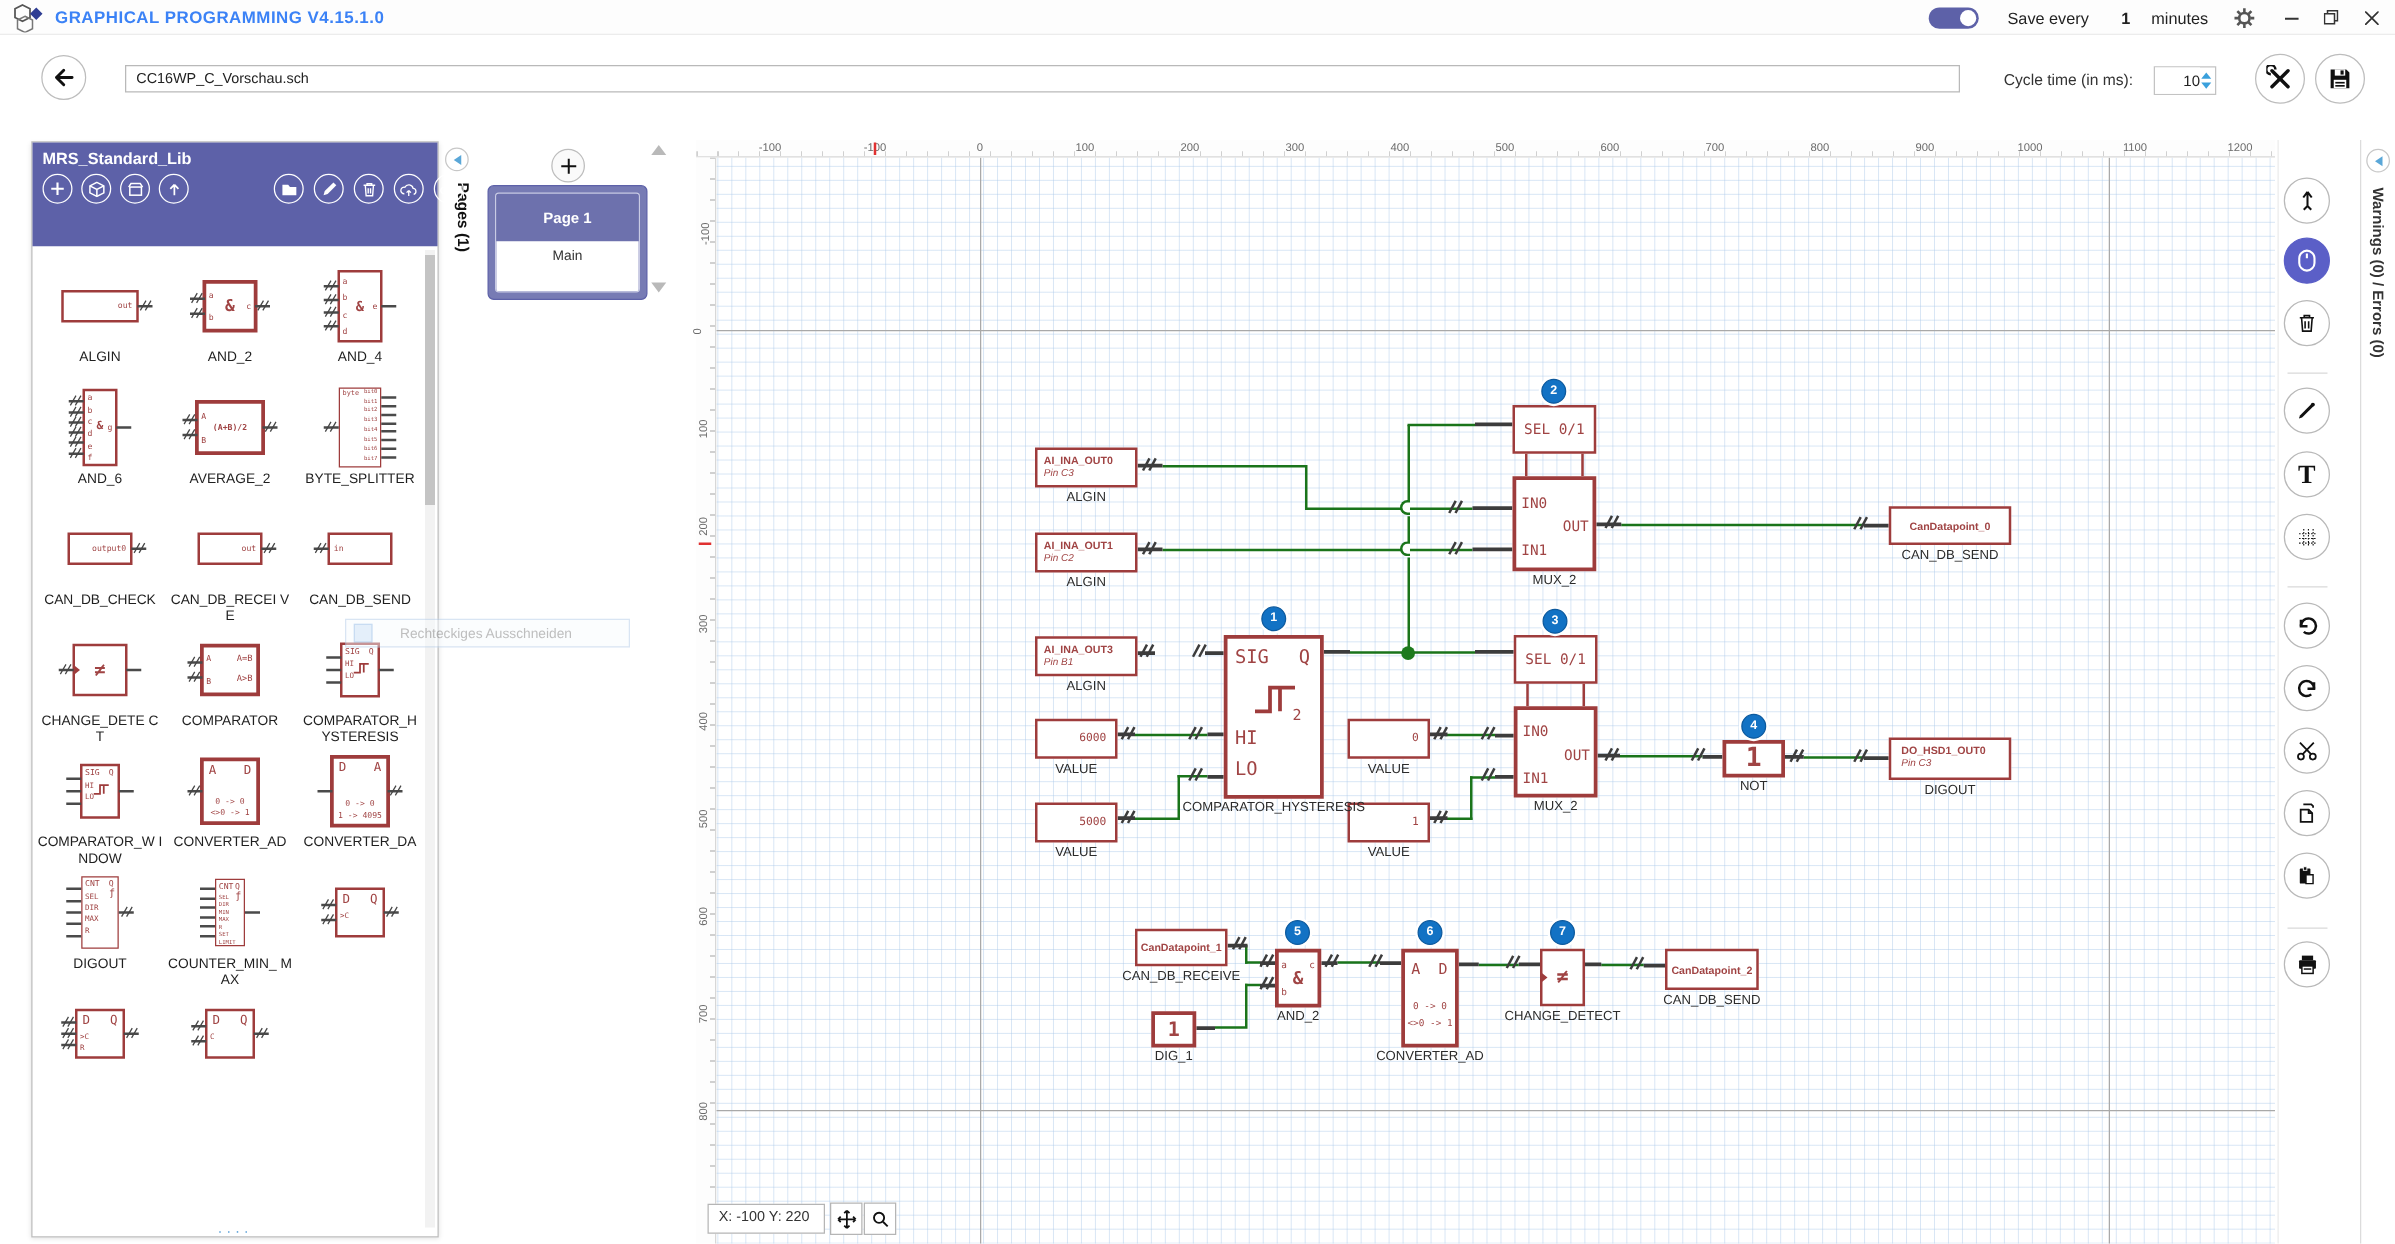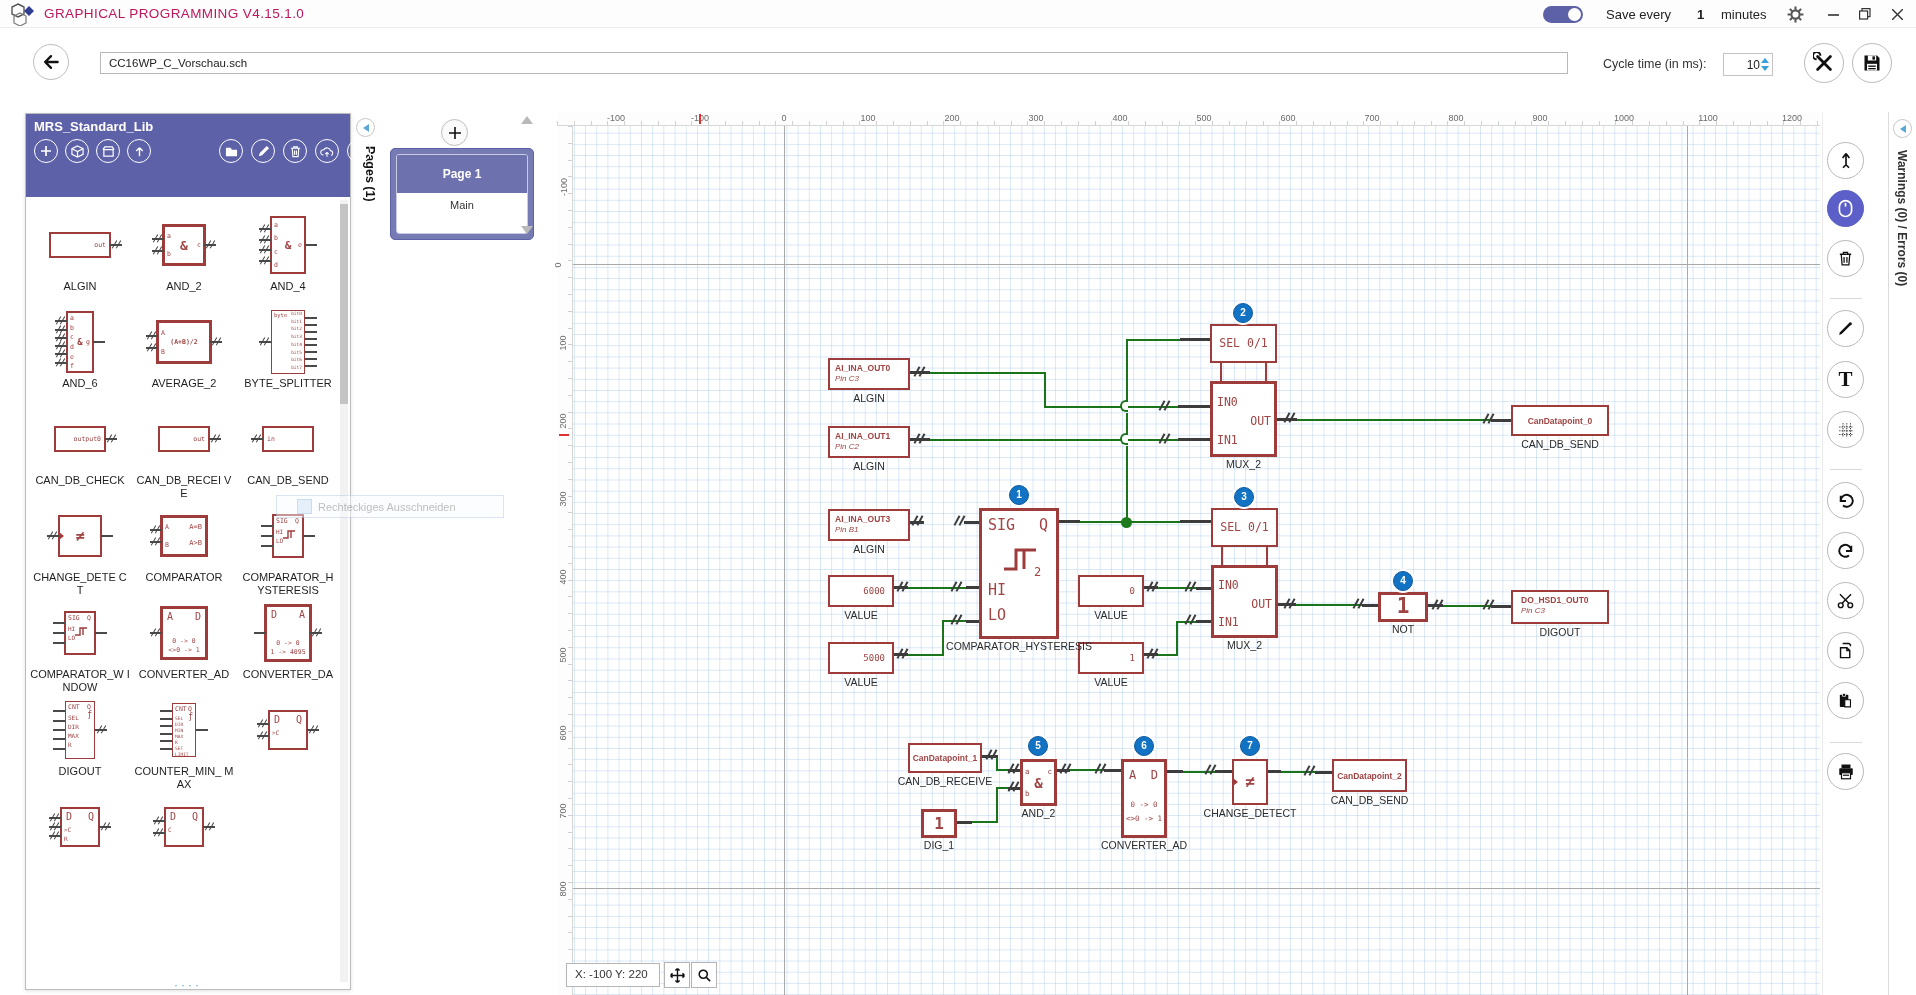--- a/index.html
+++ b/index.html
@@ -7,21 +7,21 @@
     --pur:#5d61a8; --purD:#585ca3; --blue:#1272c4; --cap:#2b2b2b;
   }
   *{box-sizing:border-box;margin:0;padding:0}
   html,body{width:1916px;height:995px;overflow:hidden}
   body{position:relative;background:#fff;font-family:"Liberation Sans",sans-serif;color:#222}
   .abs{position:absolute}
   svg{display:block}
 
   
   #titlebar{position:absolute;left:0;top:0;width:1916px;height:28px;background:#fdfdfd;border-bottom:1px solid #ececec}
-  #app-title{position:absolute;left:44px;top:6px;font-size:13.5px;font-weight:400;letter-spacing:.4px;color:#be185d}
+  #app-title{position:absolute;left:44px;top:6px;font-size:13.5px;font-weight:700;letter-spacing:.4px;color:#3b82f6}
   .toggle{position:absolute;left:1543px;top:6px;width:40px;height:17px;border-radius:9px;background:var(--pur)}
   .toggle .knob{position:absolute;right:2px;top:2px;width:13px;height:13px;border-radius:50%;background:#fff}
   .tb-txt{position:absolute;top:7px;font-size:13px;color:#222}
   .winbtn{position:absolute;top:0;width:30px;height:28px;display:flex;align-items:center;justify-content:center}
 
   
   .circ{border:1.4px solid #bdbdbd;border-radius:50%;background:#fff;display:flex;align-items:center;justify-content:center}
   #file-input{position:absolute;left:100px;top:52px;width:1468px;height:22px;border:1px solid #b9b9b9;font:11.5px "Liberation Sans",sans-serif;padding:0 8px;color:#222}
   #cycle-label{position:absolute;left:1603px;top:57px;font-size:12.5px;color:#333}
   #cycle-box{position:absolute;left:1723px;top:53px;width:50px;height:23px;border:1px solid #c3c3c3;background:#fff}
@@ -48,21 +48,21 @@
   .mhash::before{left:2px}.mhash::after{left:6px}
   .bub{position:absolute;left:-1px;top:50%;transform:translateY(-50%);width:0;height:0;border-left:5px solid var(--mar);border-top:4px solid transparent;border-bottom:4px solid transparent}
   #lib-scroll{position:absolute;right:2px;top:86px;width:8px;height:782px;background:#f2f2f2}
   #lib-thumb{position:absolute;left:0;top:4px;width:8px;height:200px;background:#c4c4c4}
   #dots{position:absolute;left:0;top:866px;width:100%;text-align:center;color:#5ba1d8;font-size:12px;letter-spacing:3px;line-height:10px}
 
   
   #pages-label{position:absolute;left:363px;top:146px;writing-mode:vertical-rl;font-size:12.5px;font-weight:700;color:#111;z-index:30}
   #pages-collapse{position:absolute;left:356px;top:118px;width:19px;height:19px;z-index:30}
   #page-add{position:absolute;left:441px;top:119px;width:27px;height:27px;z-index:30;background:#fafafa}
-  #page-card{position:absolute;left:390px;top:148px;width:144px;height:92px;background:#777bb4;border:1px solid #5d61a8;border-radius:5px;padding:5px;z-index:30}
+  #page-card{position:absolute;left:390px;top:148px;width:128px;height:92px;background:#777bb4;border:1px solid #5d61a8;border-radius:5px;padding:5px;z-index:30}
   #page-card .inner{width:100%;height:100%;border:1px solid #c9cbe4;border-radius:3px;overflow:hidden;display:flex;flex-direction:column}
   #page-card .ph{height:38px;display:flex;align-items:center;justify-content:center;color:#fff;font-size:12px;font-weight:700;background:#6d71ad}
   #page-card .pb{flex:1;background:#fff;color:#333;font-size:11px;text-align:center;padding-top:6px}
   .scroll-tri{position:absolute;width:0;height:0;border-left:6px solid transparent;border-right:6px solid transparent;z-index:30}
 
   
   #ruler-x{position:absolute;left:557px;top:112px;width:1263px;height:14px;background:#fdfdfd;border-bottom:1px solid #d7d7d7;
     background-image:repeating-linear-gradient(90deg,#d0d0d0 0 1px,transparent 1px 16.8px);background-size:100% 4px;background-position:0 100%;background-repeat:no-repeat;z-index:8}
   #ruler-x span{position:absolute;top:1px;font-size:9px;color:#6b6b6b;transform:translateX(-50%)}
   #ruler-y{position:absolute;left:557px;top:126px;width:16px;height:869px;background:#fdfdfd;border-right:1px solid #d7d7d7;
@@ -88,21 +88,21 @@
   .blk.thick{border-width:3px}
   .cap{position:absolute;top:100%;left:50%;transform:translateX(-50%);margin-top:4px;font-size:10.5px;color:var(--cap);white-space:nowrap}
   .bt{position:absolute;inset:3px 5px;text-align:left;color:var(--marT);font-size:8.5px;font-weight:600;line-height:1.25}
   .bt .pin2{display:block;font-style:italic;font-weight:400;font-size:8px}
   .btL{text-align:left;left:8px;right:auto}
   .ctr{position:absolute;left:0;right:0;top:50%;transform:translateY(-50%);text-align:center;color:var(--marT);font-size:8.5px;font-weight:600}
   .vval{position:absolute;right:7px;top:50%;transform:translateY(-50%);font:9px "DejaVu Sans Mono",monospace;color:var(--marT)}
   .mono{font-family:"DejaVu Sans Mono",monospace;color:var(--marT)}
   .badge{position:absolute;width:20px;height:20px;border-radius:50%;background:var(--blue);border:1px solid #0d5a9e;box-shadow:0 0 0 2px #fff;color:#fff;font:700 10px/18px "Liberation Sans",sans-serif;text-align:center;z-index:6}
   .glyph1{position:absolute;left:0;right:0;top:50%;transform:translateY(-54%);text-align:center;font-weight:700}
-  #tooltip-ghost{position:absolute;left:276px;top:495px;width:228px;height:23px;background:rgba(245,249,253,.85);border:1px solid rgba(160,190,225,.7);display:flex;align-items:center;gap:6px;padding:0 20px;z-index:60;opacity:.55}
+  #tooltip-ghost{position:absolute;left:276px;top:495px;width:228px;height:23px;background:rgba(245,249,253,.85);border:1px solid rgba(160,190,225,.7);display:flex;align-items:center;gap:22px;padding:0 6px;z-index:60;opacity:.55}
   #tooltip-ghost .tico{width:15px;height:15px;background:#cfe3f7;border:1px solid #9cc0e8}
   #tooltip-ghost .ttxt{font-size:11px;color:#8a8a8a;white-space:nowrap}
 
   
   #coords-box{position:absolute;left:566px;top:963px;width:94px;height:24px;border:1px solid #b5b5b5;background:#fff;font-size:11.5px;color:#333;padding:4px 0 0 8px;z-index:10}
   .sq-btn{position:absolute;top:962px;width:26px;height:26px;border:1px solid #b5b5b5;background:#fff;display:flex;align-items:center;justify-content:center;z-index:10}
 
   
   #rail{position:absolute;left:1822px;top:112px;width:66px;height:883px;background:#fff;border-left:1px solid #ececec}
   .tbtn{position:absolute;left:1827px;width:37px;height:37px;border:1.3px solid #b9b9b9;border-radius:50%;background:#fff;display:flex;align-items:center;justify-content:center;z-index:12}

